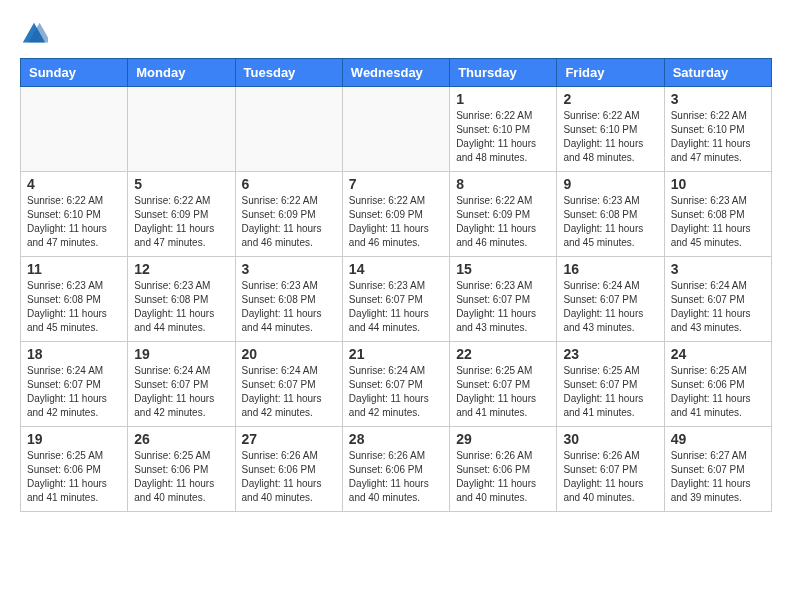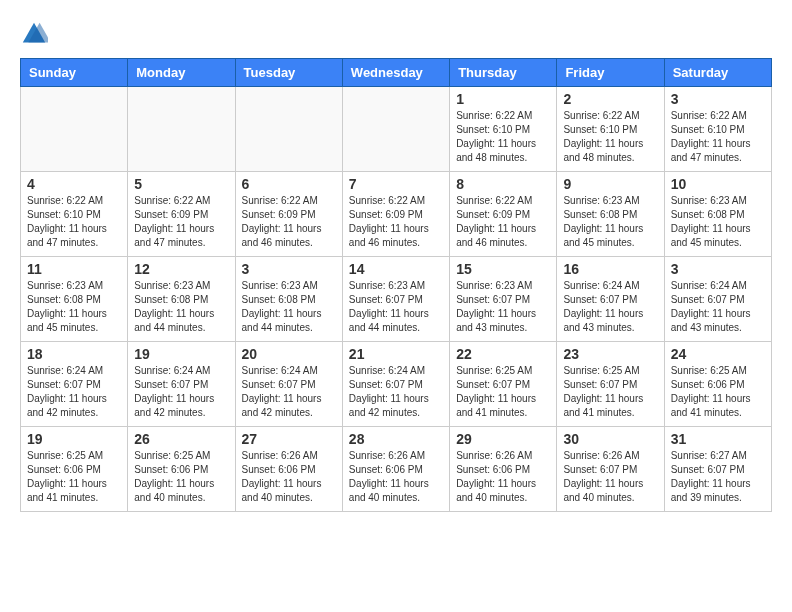--- a/index.html
+++ b/index.html
@@ -248,18 +248,18 @@
         </td>
         <td>
           <span class="day-number">29</span>
           <div class="day-info">Sunrise: 6:26 AM<br>Sunset: 6:06 PM<br>Daylight: 11 hours<br>and 40 minutes.</div>
         </td>
         <td>
           <span class="day-number">30</span>
           <div class="day-info">Sunrise: 6:26 AM<br>Sunset: 6:07 PM<br>Daylight: 11 hours<br>and 40 minutes.</div>
         </td>
         <td>
-          <span class="day-number">31</span>
+          <span class="day-number">49</span>
           <div class="day-info">Sunrise: 6:27 AM<br>Sunset: 6:07 PM<br>Daylight: 11 hours<br>and 39 minutes.</div>
         </td>
       </tr>
     </tbody>
 </table>
 
 </body></html>

